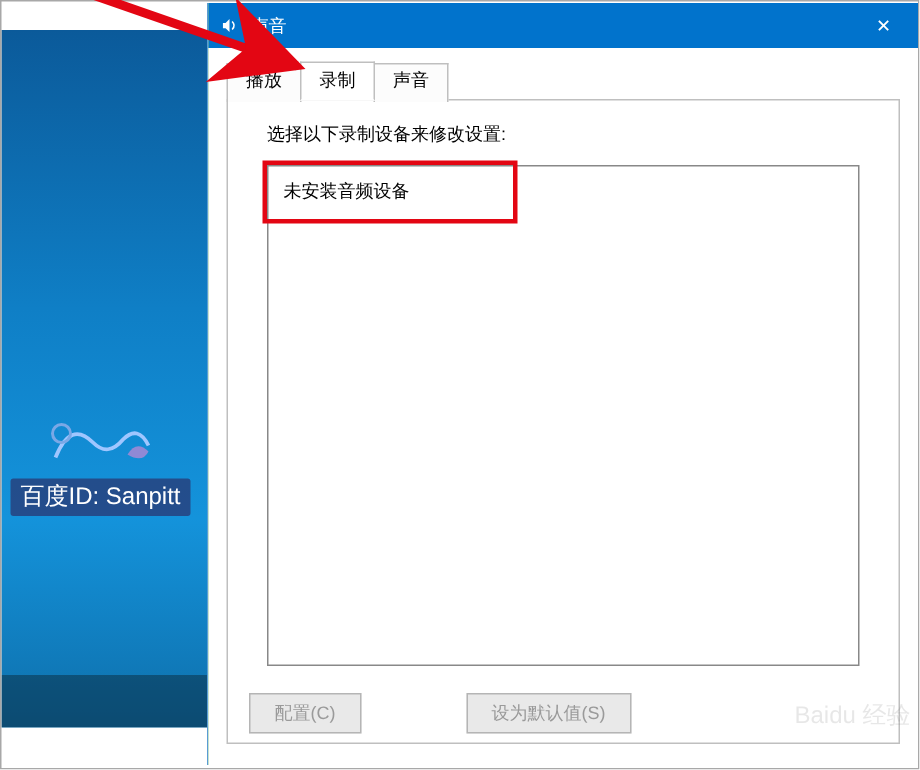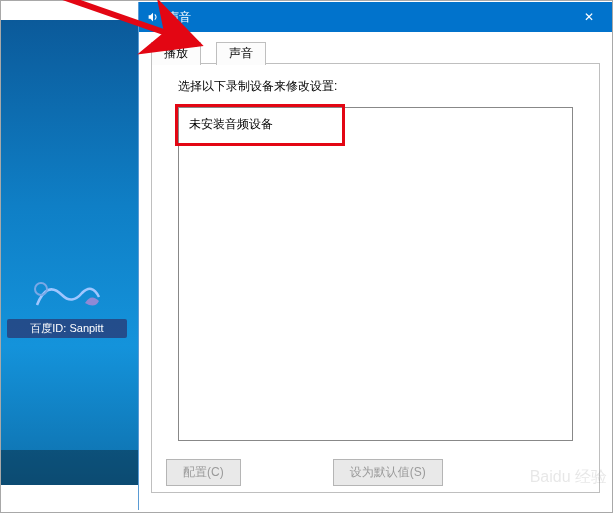--- a/index.html
+++ b/index.html
@@ -39,21 +39,21 @@
   .wm-swirl {
     width: 80px; height: 40px;
     margin: 0 auto 4px;
     position: relative;
   }
   .wm-swirl svg { width: 100%; height: 100%; }
   .wm-bar {
     background: rgba(40,60,120,0.8);
     border-radius: 2px;
     padding: 2px 4px;
-    font-size: 11px;
+    font-size: 16px;
     color: #fff;
   }
   .dialog {
     position: absolute;
     left: 138px; top: 2px;
     width: 474px; height: 508px;
     background: #bef264;
     border-left: 1px solid #5a9bd4;
   }
   .titlebar {
@@ -88,21 +88,21 @@
     position: relative;
     z-index: 2;
   }
   .tab {
     border: 1px solid #bfbfbf;
     border-bottom: none;
     background: #fff;
     padding: 3px 12px 4px;
     font-size: 12px;
     color: #000;
-    margin-right: 16px;
+    margin-right: 0;
     position: relative;
     top: 1px;
   }
   .tab:not(.active) {
     top: 2px;
     padding-top: 2px;
     padding-bottom: 3px;
     background: #fcfcfc;
   }
   .tab.active {
@@ -135,21 +135,21 @@
     position: absolute;
     left: -4px; top: -4px;
     width: 170px; height: 42px;
     border: 3px solid #e30613;
     pointer-events: none;
   }
   .button-row {
     position: absolute;
     bottom: 6px; left: 14px; right: 14px;
     display: flex;
-    gap: 92px;
+    gap: 70px;
   }
   .btn {
     border: 1px solid #b5b5b5;
     background: #e9e9e9;
     padding: 4px 16px;
     font-size: 12px;
     color: #9a9a9a;
   }
   .arrow {
     position: absolute;
@@ -195,20 +195,21 @@
     </span>
     <span class="title-text">声音</span>
     <div class="close-btn">
       <span>✕</span>
     </div>
   </div>
 
   <div class="dialog-body">
     <div class="tabstrip">
       <div class="tab">播放</div>
+      <div class="tab active">录制</div>
       <div class="tab">声音</div>
     </div>
 
     <div class="tabpanel">
       <div class="instruction">选择以下录制设备来修改设置:</div>
       <div class="device-list">
         <div class="highlight-box"></div>
         <span>未安装音频设备</span>
       </div>
       <div class="button-row">

